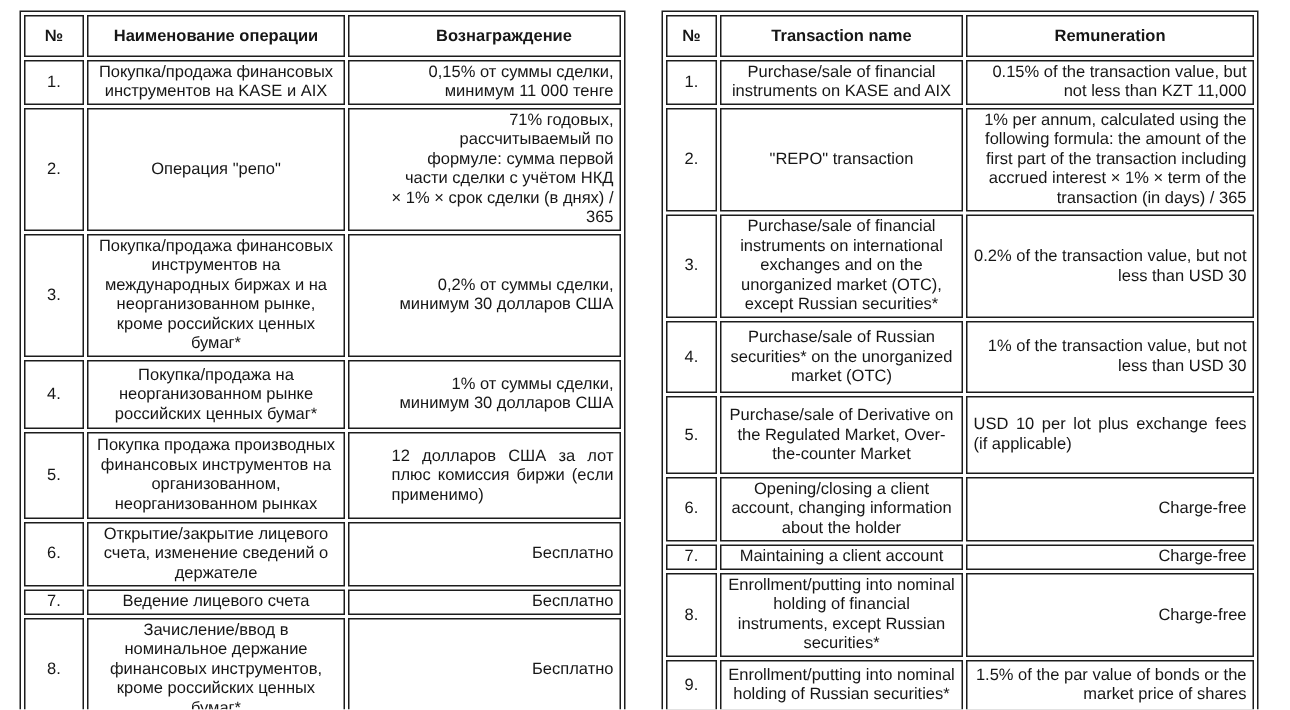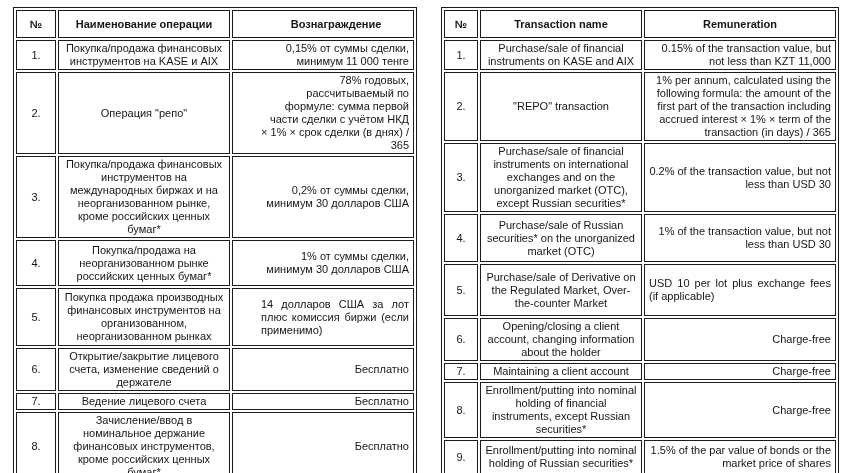--- a/index.html
+++ b/index.html
@@ -87,36 +87,36 @@
           <th class="col-fee">Вознаграждение</th>
         </tr>
         <tr class="row-1">
           <td class="col-num">1.</td>
           <td class="col-name">Покупка/продажа финансовых инструментов на KASE и AIX</td>
           <td class="col-fee">0,15% от суммы сделки, минимум 11 000 тенге</td>
         </tr>
         <tr class="row-2">
           <td class="col-num">2.</td>
           <td class="col-name">Операция "репо"</td>
-          <td class="col-fee">78% годовых, рассчитываемый по формуле: сумма первой части сделки с учётом НКД × 1% × срок сделки (в днях) / 365</td>
+          <td class="col-fee">71% годовых, рассчитываемый по формуле: сумма первой части сделки с учётом НКД × 1% × срок сделки (в днях) / 365</td>
         </tr>
         <tr class="row-3">
           <td class="col-num">3.</td>
           <td class="col-name">Покупка/продажа финансовых инструментов на международных биржах и на неорганизованном рынке, кроме российских ценных бумаг*</td>
           <td class="col-fee">0,2% от суммы сделки, минимум 30 долларов США</td>
         </tr>
         <tr class="row-4">
           <td class="col-num">4.</td>
           <td class="col-name">Покупка/продажа на неорганизованном рынке российских ценных бумаг*</td>
           <td class="col-fee">1% от суммы сделки, минимум 30 долларов США</td>
         </tr>
         <tr class="row-5">
           <td class="col-num">5.</td>
           <td class="col-name">Покупка продажа производных финансовых инструментов на организованном, неорганизованном рынках</td>
-          <td class="col-fee justify">14 долларов США за лот плюс комиссия биржи (если применимо)</td>
+          <td class="col-fee justify">12 долларов США за лот плюс комиссия биржи (если применимо)</td>
         </tr>
         <tr class="row-6">
           <td class="col-num">6.</td>
           <td class="col-name">Открытие/закрытие лицевого счета, изменение сведений о держателе</td>
           <td class="col-fee">Бесплатно</td>
         </tr>
         <tr class="row-7">
           <td class="col-num">7.</td>
           <td class="col-name">Ведение лицевого счета</td>
           <td class="col-fee">Бесплатно</td>

